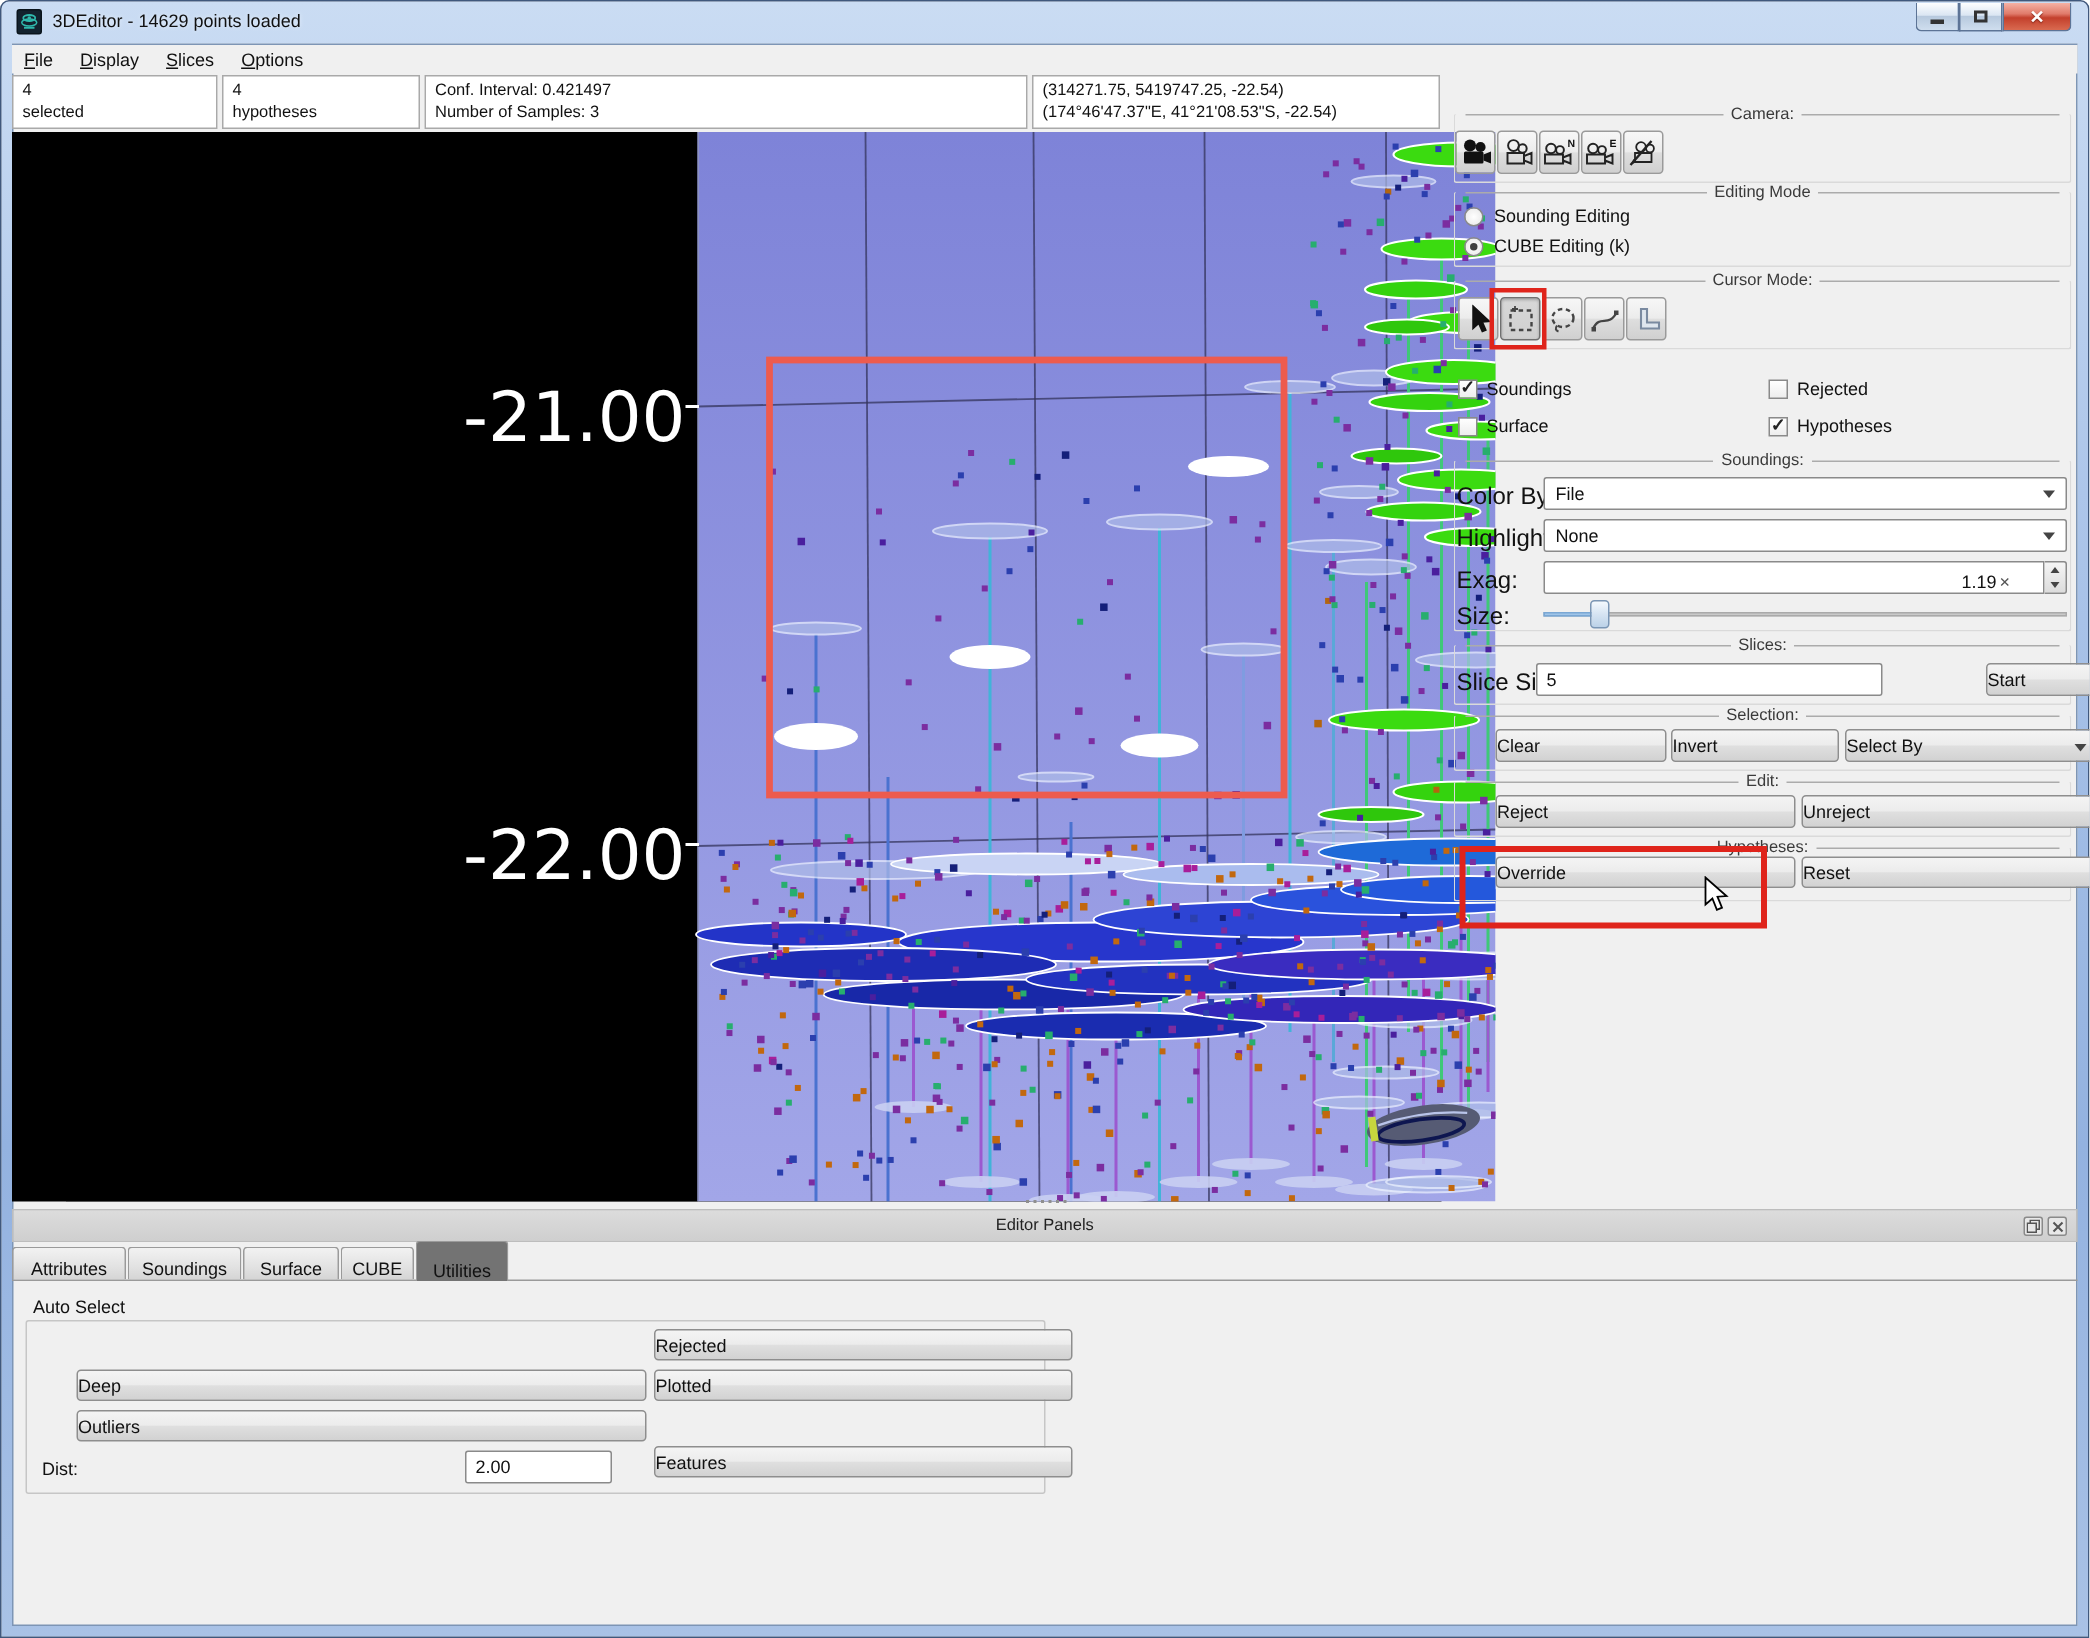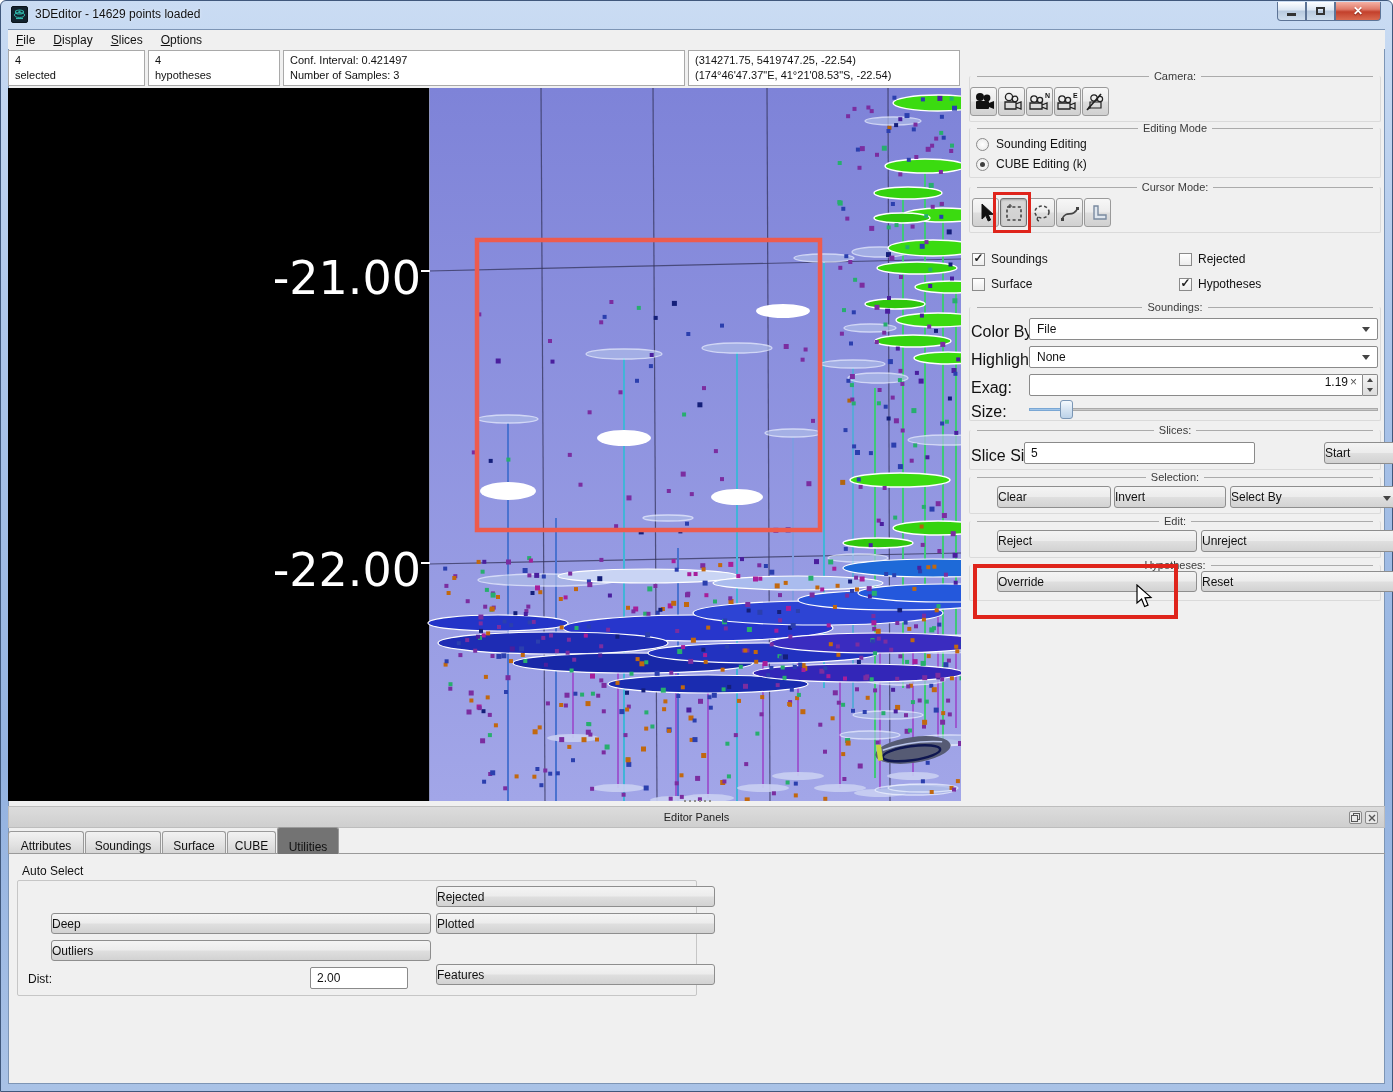--- a/index.html
+++ b/index.html
@@ -24,21 +24,21 @@
   .glyph-x{color:#fff;font-size:12px;font-weight:bold;text-shadow:0 1px 1px #7c1d10;}
   .client{position:absolute;left:7px;right:7px;top:28px;bottom:7px;background:#f0f0f0;border:1px solid #7d95b5;}
   
   .menubar{position:absolute;left:8px;top:30px;right:8px;height:19px;background:#f0f0f0;display:flex;align-items:center;}
   .menu-item{font-size:12px;color:#111;padding:2px 8px;margin-right:2px;cursor:default;}
   .menu-item::first-letter{text-decoration:underline;}
   
   .infobox{position:absolute;top:50px;height:36px;background:#fff;border:1px solid #a9a9a9;font-size:11px;color:#111;
            padding:2px 6px;line-height:15px;white-space:nowrap;overflow:hidden;}
   
-  .viewport{position:absolute;left:8px;top:88px;width:953px;height:713px;background:#000;}
+  .viewport{position:absolute;left:8px;top:88px;width:953px;height:713px;background:#000;padding-left:36px;}
   .viewport svg{display:block;}
   .splitter-dots{position:absolute;left:684px;top:799px;width:36px;height:4px;display:flex;gap:3px;align-items:center;}
   .splitter-dots span{width:2px;height:2px;background:#8f8f8f;}
   
   .cb-header,.ep-header{position:absolute;height:18px;background:linear-gradient(180deg,#dcdcdc,#cfcfcf);
       border:1px solid #bdbdbd;font-size:11px;color:#222;display:flex;align-items:center;justify-content:center;}
   .hdr-btns{position:absolute;right:3px;top:2px;display:flex;gap:3px;}
   .hdr-btn{width:13px;height:13px;border:1px solid #8a8a8a;border-radius:2px;background:#e8e8e8;display:flex;
            align-items:center;justify-content:center;}
   .cb-group{position:absolute;left:969px;width:412px;border:1px solid #dadada;border-top:none;border-radius:2px;}
@@ -58,21 +58,21 @@
   .check.on .box::after{content:"✓";margin-top:-2px;}
   .cb-label{position:absolute;font-size:16px;color:#111;}
   .combo{position:absolute;height:22px;background:#fff;border:1px solid #8a8a8a;border-radius:2px;font-size:12px;color:#111;
          display:flex;align-items:center;padding:0 22px 0 7px;}
   .combo .arrow{position:absolute;right:7px;top:8px;width:0;height:0;border-left:4px solid transparent;
          border-right:4px solid transparent;border-top:5px solid #444;}
   .field{position:absolute;height:22px;background:#fff;border:1px solid #8a8a8a;border-radius:2px;font-size:12px;color:#111;
          display:flex;align-items:center;padding:0 6px;}
   .spin{position:absolute;height:22px;}
   .spin .val{position:absolute;left:0;right:15px;top:0;bottom:0;background:#fff;border:1px solid #8a8a8a;border-radius:2px 0 0 2px;
-             font-size:12px;color:#111;display:flex;align-items:flex-start;justify-content:flex-end;padding-right:5px;}
+             font-size:12px;color:#111;display:flex;align-items:flex-end;justify-content:flex-end;padding-right:22px;}
   .spin .mult{color:#555;margin-left:2px;}
   .spin .btns{position:absolute;right:0;top:0;width:15px;height:22px;border:1px solid #8a8a8a;border-left:none;
               border-radius:0 2px 2px 0;background:linear-gradient(180deg,#f5f5f5,#dcdcdc);display:flex;flex-direction:column;
               align-items:center;justify-content:space-around;}
   .tri-up{width:0;height:0;border-left:3px solid transparent;border-right:3px solid transparent;border-bottom:4px solid #444;}
   .tri-dn{width:0;height:0;border-left:3px solid transparent;border-right:3px solid transparent;border-top:4px solid #444;}
   .slider{position:absolute;height:19px;}
   .slider .groove{position:absolute;left:0;right:0;top:8px;height:3px;background:#c9c9c9;border:1px solid #aaa;}
   .slider .fill{position:absolute;left:0;top:8px;height:3px;background:#9fc4e8;border:1px solid #7aa7d4;}
   .slider .handle{position:absolute;top:0;width:13px;height:19px;border:1px solid #7a96b5;border-radius:3px;

